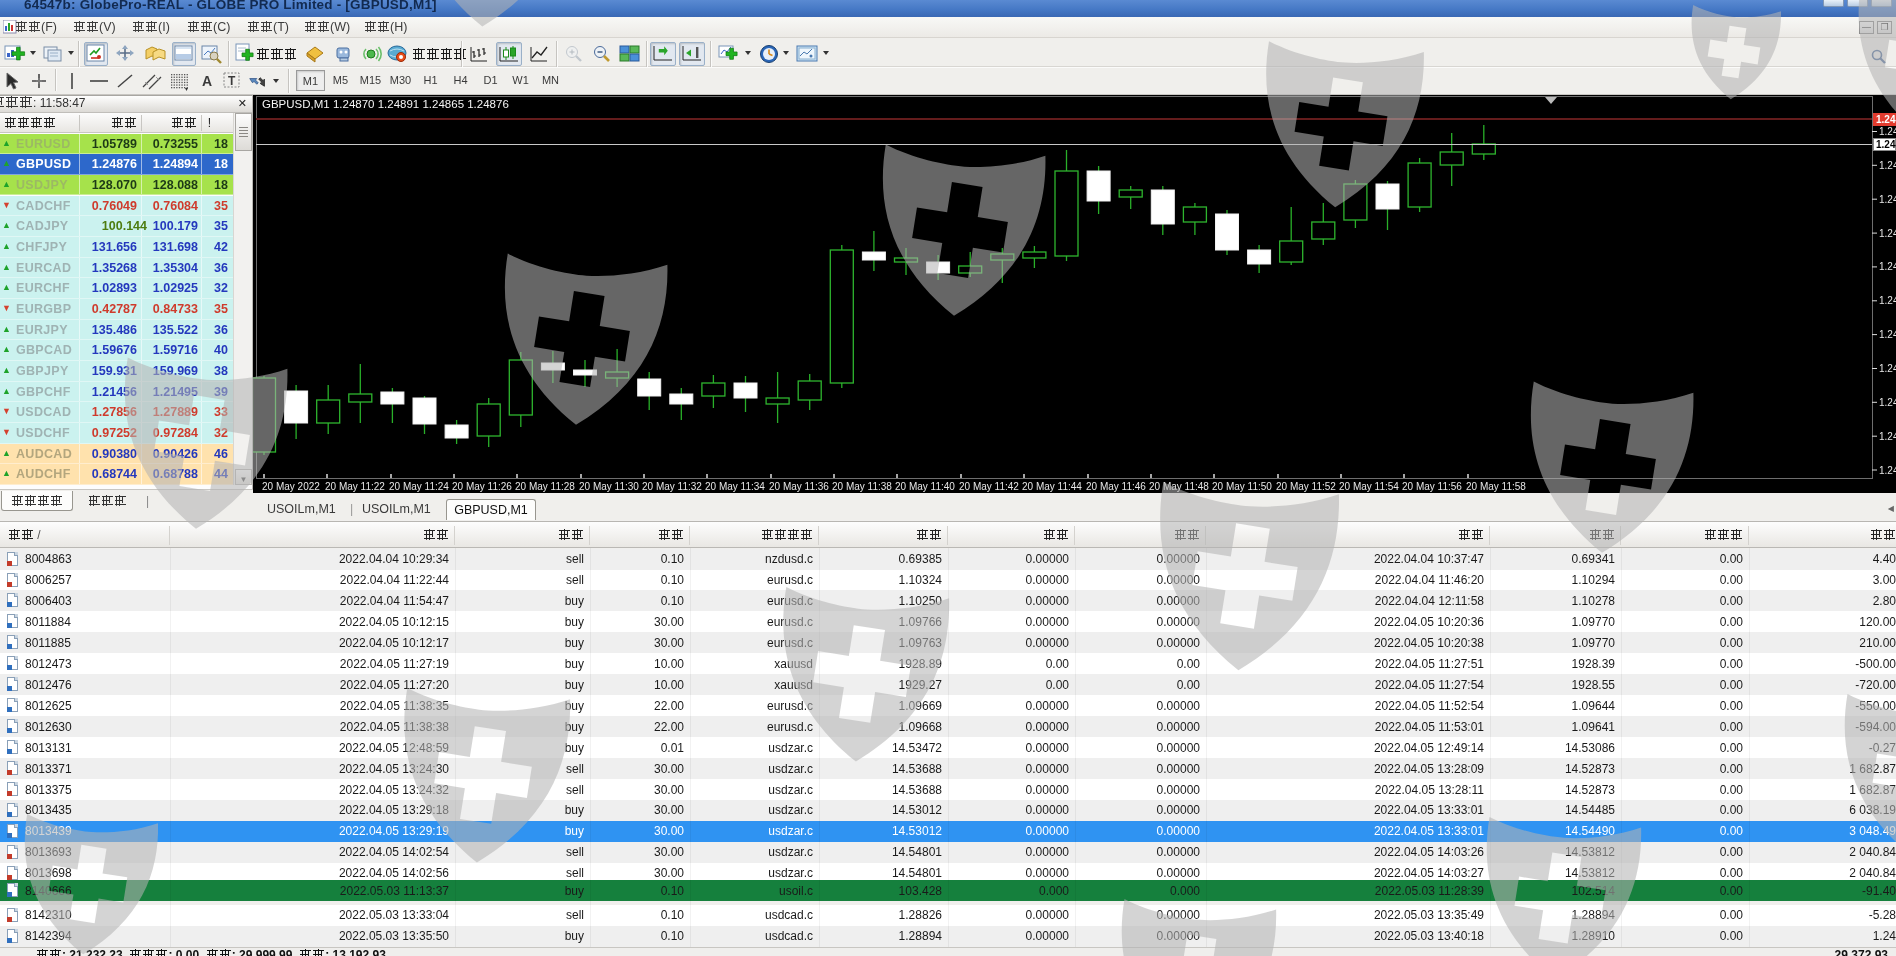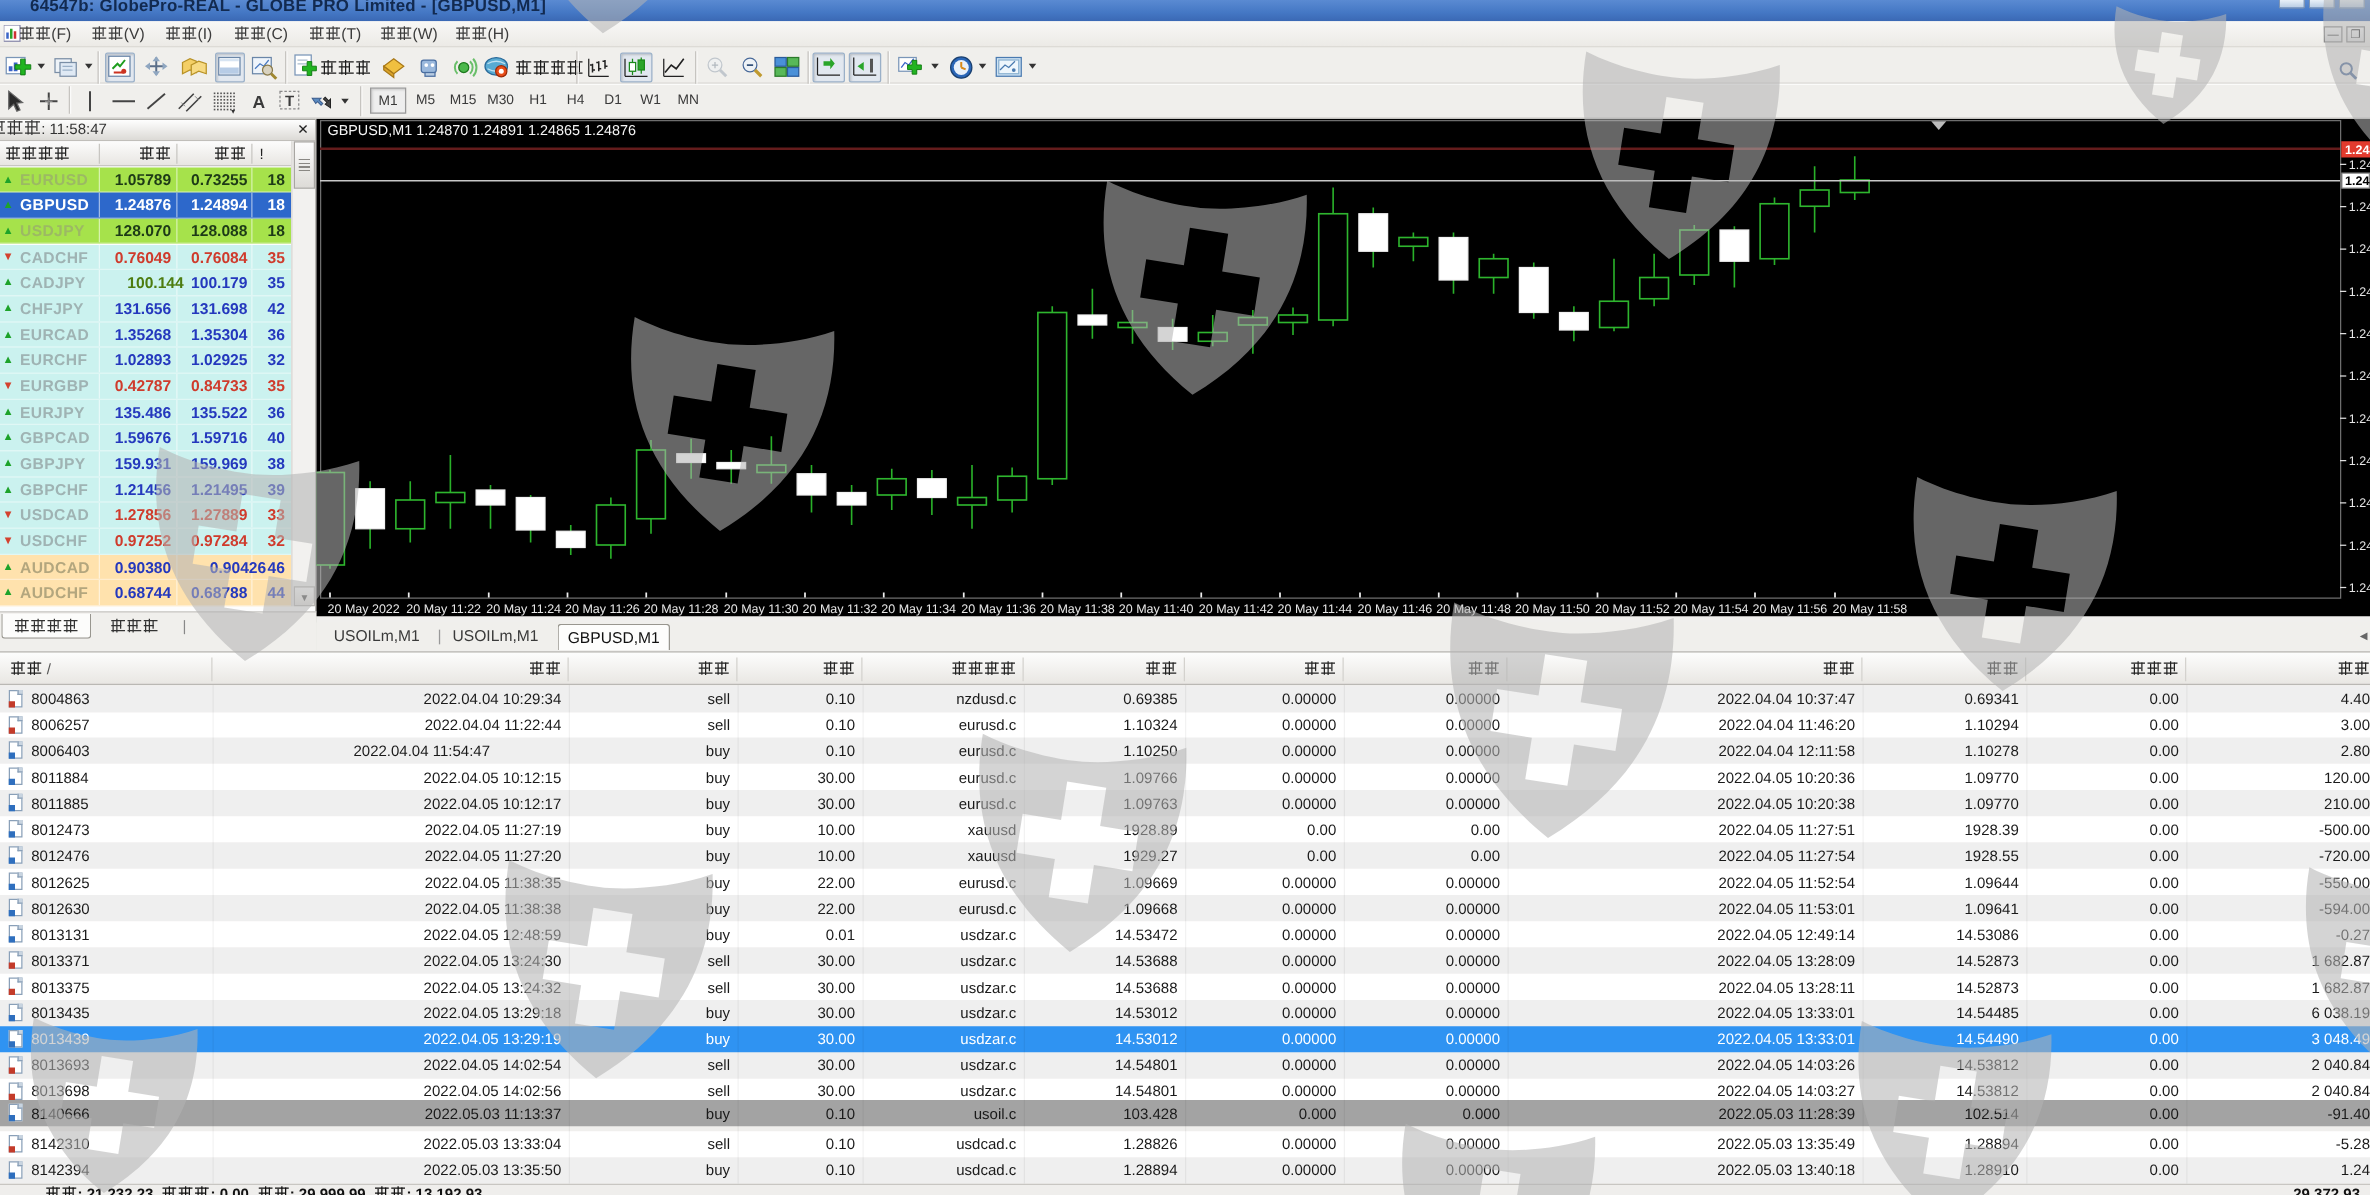--- a/index.html
+++ b/index.html
@@ -570,21 +570,21 @@
 <span class="mwv" style="right:35px;color:#cf3b2c">0.97284</span>
 <span class="mws" style="color:#cf3b2c">32</span>
     </div>
 <div class="mwr" style="top:348.6px;background:#ffe2ad">
 <span class="sep" style="left:79px"></span>
       <span class="sep" style="left:141px"></span>
       <span class="sep" style="left:201px"></span>
 <span class="arr" style="color:#1ea32a">▲</span>
       <span class="mwn" style="color:#b3a67e">AUDCAD</span>
 <span class="mwv" style="right:96px;color:#2438bd">0.90380</span>
-<span class="mwv" style="right:20px;color:#2438bd">0.90426</span>
+<span class="mwv" style="right:35px;color:#2438bd">0.90426</span>
 <span class="mws" style="color:#2438bd">46</span>
     </div>
 <div class="mwr" style="top:369.2px;background:#ffe2ad">
 <span class="sep" style="left:79px"></span>
       <span class="sep" style="left:141px"></span>
       <span class="sep" style="left:201px"></span>
 <span class="arr" style="color:#1ea32a">▲</span>
       <span class="mwn" style="color:#b3a67e">AUDCHF</span>
 <span class="mwv" style="right:96px;color:#2438bd">0.68744</span>
 <span class="mwv" style="right:35px;color:#2438bd">0.68788</span>
@@ -825,21 +825,21 @@
     <span class="c" style="right:281px">1.10294</span>
     <span class="c" style="right:153px">0.00</span>
     <span class="c" style="right:0px">3.00</span>
   </div>
 <div class="tr" style="top:590.4px;background:#efefef;color:#1a1a1a">
     <span class="doc">
       <span class="fold"></span>
       <span class="dmark" style="background:#2f6fbe"></span>
     </span>
     <span class="onum">8006403</span>
-    <span class="c" style="right:1504px">2022.04.04 11:54:47</span>
+    <span class="c" style="right:1447px">2022.04.04 11:54:47</span>
     <span class="c" style="right:1312px">buy</span>
     <span class="c" style="right:1212px">0.10</span>
     <span class="c" style="right:1083px">eurusd.c</span>
     <span class="c" style="right:954px">1.10250</span>
     <span class="c" style="right:827px">0.00000</span>
     <span class="c" style="right:696px">0.00000</span>
     <span class="c" style="right:412px">2022.04.04 12:11:58</span>
     <span class="c" style="right:281px">1.10278</span>
     <span class="c" style="right:153px">0.00</span>
     <span class="c" style="right:0px">2.80</span>
@@ -1071,21 +1071,21 @@
     <span class="c" style="right:1212px">30.00</span>
     <span class="c" style="right:1083px">usdzar.c</span>
     <span class="c" style="right:954px">14.54801</span>
     <span class="c" style="right:827px">0.00000</span>
     <span class="c" style="right:696px">0.00000</span>
     <span class="c" style="right:412px">2022.04.05 14:03:27</span>
     <span class="c" style="right:281px">14.53812</span>
     <span class="c" style="right:153px">0.00</span>
     <span class="c" style="right:0px">2 040.84</span>
   </div>
-<div class="tr" style="top:880px;background:#a3a3a3;color:#1a1a1a">
+<div class="tr" style="top:880px;background:#15803d;color:#1a1a1a">
     <span class="doc">
       <span class="fold"></span>
       <span class="dmark" style="background:#2f6fbe"></span>
     </span>
     <span class="onum">8140666</span>
     <span class="c" style="right:1447px">2022.05.03 11:13:37</span>
     <span class="c" style="right:1312px">buy</span>
     <span class="c" style="right:1212px">0.10</span>
     <span class="c" style="right:1083px">usoil.c</span>
     <span class="c" style="right:954px">103.428</span>

